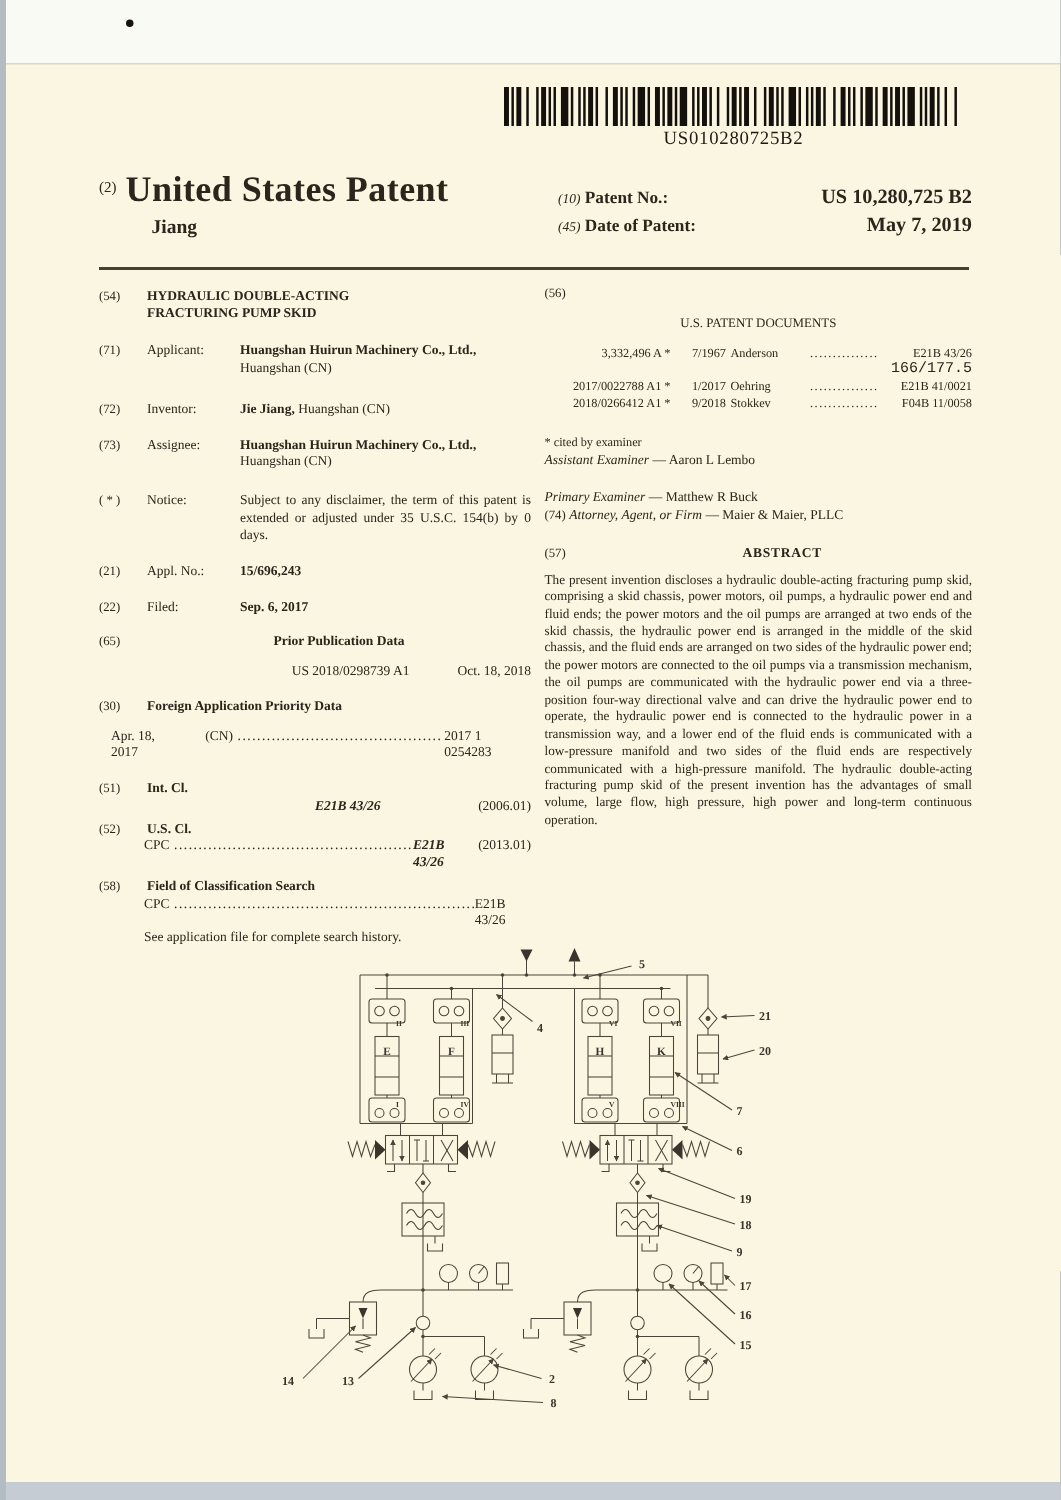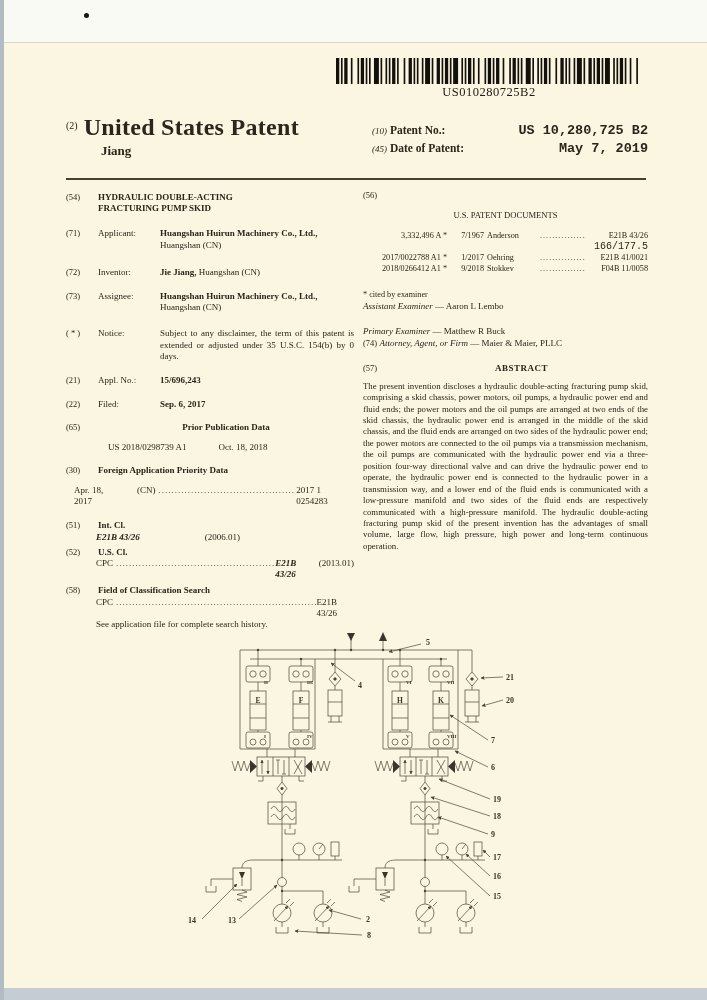--- a/index.html
+++ b/index.html
@@ -17,35 +17,35 @@
 
   .hdr{position:absolute;left:66px;top:114px;width:582px;}
   .hdr-left{position:absolute;left:0;top:0;}
   .hdr-code{font-size:10px;vertical-align:6px;}
   .hdr-title{font-size:24px;font-weight:bold;letter-spacing:.3px;margin-left:6px;}
   .hdr-name{font-size:13px;font-weight:bold;margin-left:35px;margin-top:2px;}
   .hdr-right{position:absolute;left:306px;top:8px;width:276px;}
   .hr-row{display:flex;justify-content:space-between;align-items:baseline;line-height:17px;}
   .hr-label{font-size:11.5px;font-weight:bold;}
   .hr-code{font-size:9px;font-weight:normal;font-style:italic;}
-  .hr-val{font-size:13.5px;font-weight:bold;font-family:Liberation Mono, monospace;}
+  .hr-val{font-size:13.5px;font-weight:bold;}
   .rule{position:absolute;left:66px;top:178px;width:580px;height:1.5px;background:#464033;}
 
   .cols{position:absolute;left:66px;top:190px;width:582px;display:flex;gap:9px;
         font-size:9px;line-height:11.2px;}
   .colL{width:288px;flex:none;}
   .colR{width:285px;flex:none;}
   .b{font-weight:bold;}
   .i{font-style:italic;}
   .bi{font-weight:bold;font-style:italic;}
   .row{display:grid;grid-template-columns:30px 60px 1fr;column-gap:2px;}
   .row2{display:grid;grid-template-columns:30px 1fr;column-gap:2px;}
   .num{font-size:8.5px;}
   .just{text-align:justify;}
-  .flexline{display:flex;align-items:baseline;min-width:0;}
+  .flexline{display:flex;align-items:baseline;min-width:0;justify-content:flex-end;}
   .dotfill{flex:1 1 auto;min-width:0;overflow:hidden;white-space:nowrap;padding:0 3px;letter-spacing:1px;}
   .refrow{display:grid;grid-template-columns:84px 34px 50px 1fr 60px;font-size:8.2px;line-height:11px;column-gap:3px;}
   .ra{text-align:right;}
   .refdots{overflow:hidden;white-space:nowrap;letter-spacing:1px;}
   .cited{font-size:8.2px;margin-top:15px;}
   .exline{line-height:11.6px;}
   .abs{font-size:8.8px;line-height:11.45px;text-align:justify;margin-top:6px;}
   .claims{text-align:center;font-weight:bold;font-size:9.5px;margin-top:17px;}
   .cap{font-size:8.6px;}
   .fig{position:absolute;left:142px;top:630px;}

